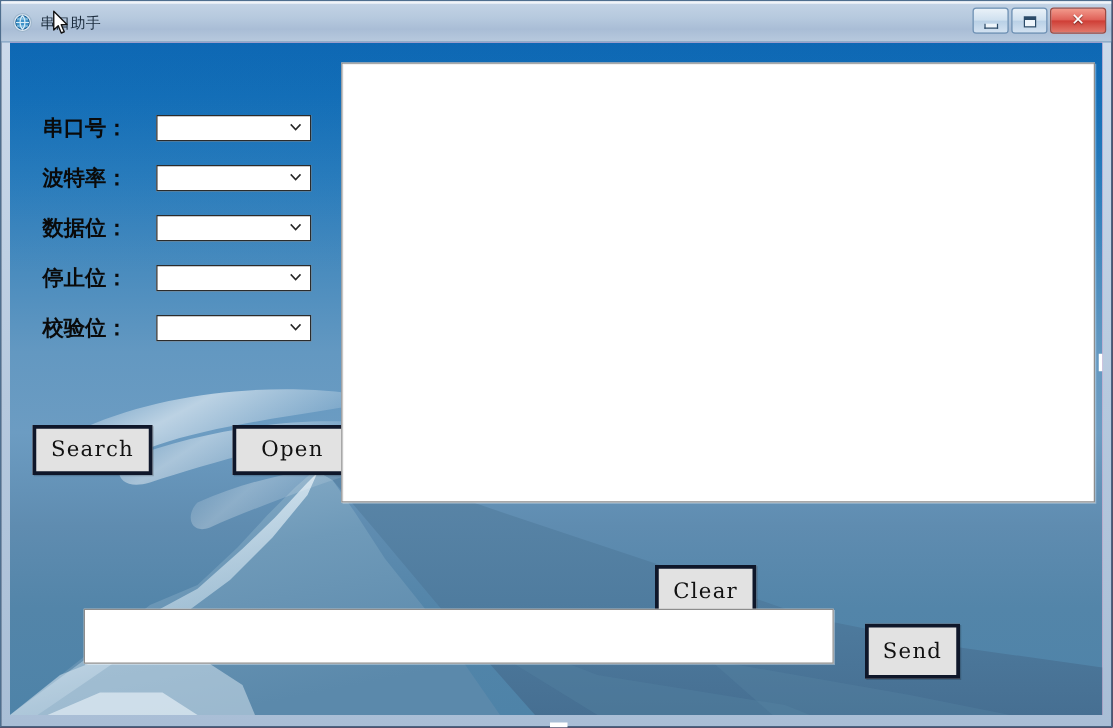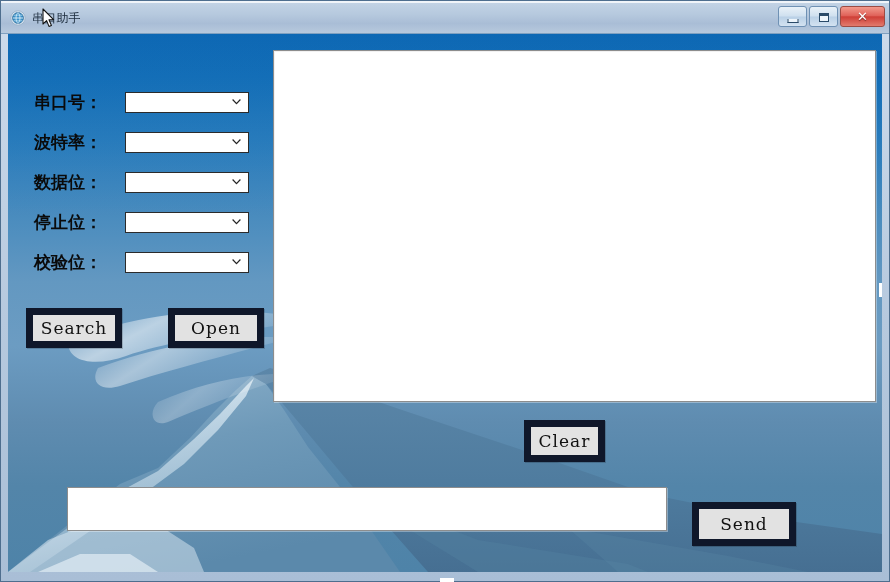--- a/index.html
+++ b/index.html
@@ -210,30 +210,31 @@
     transform: translateY(-55%);
     width: 9px;
     height: 6px;
   }
 
   
   .btn {
     position: absolute;
     box-sizing: border-box;
     background: #e2e2e2;
-    border: 7px solid #0f172a;
+    border: 3px solid #0f172a;
     box-shadow: 1px 1px 0 rgba(0,0,0,0.18);
     display: flex;
     align-items: center;
     justify-content: center;
     font-family: "DejaVu Serif", "Liberation Serif", serif;
     font-size: 17px;
     color: #111111;
     cursor: default;
     letter-spacing: 1px;
+    margin-top: 32px;
   }
 
   
   .recv-area {
     position: absolute;
     box-sizing: border-box;
     background: #ffffff;
     border: 1px solid #8d8d8d;
     box-shadow: inset 1px 1px 0 #f2f2f2, 1px 1px 0 rgba(255,255,255,0.35);
   }
@@ -392,29 +393,29 @@
           <svg class="combo-arrow" viewBox="0 0 9 6">
             <path d="M0.6 0.8 L4.5 5 L8.4 0.8" stroke="#262626" stroke-width="1.2" fill="none"></path>
           </svg>
         </div>
       </div>
 
     </div>
 
     <div class="btn" style="left:18px; top:274px; width:96px; height:40px;">Search</div>
 
-    <div class="btn" style="left:160px; top:274px; width:96px; height:40px;">Open</div>
+    <div class="btn" style="left:178px; top:274px; width:96px; height:40px;">Open</div>
 
     <div class="recv-area" style="left:265px; top:16px; width:603px; height:352px;"></div>
 
     <div class="btn" style="left:516px; top:386px; width:81px; height:42px;">Clear</div>
 
     <input class="send-input" style="left: 59px; top: 453px; width: 600px; height: 44px;" value="" placeholder="">
 
-    <div class="btn" style="left:684px; top:468px; width:104px; height:44px;">Send</div>
+    <div class="btn" style="left:684px; top:433px; width:76px; height:44px;">Send</div>
 
     <div class="edge-notch" style="right:0px; top:249px; width:3px; height:14px;"></div>
   </div>
 
   <div class="edge-notch" style="left:440px; top:578px; width:14px; height:4px;"></div>
 
   <svg class="cursor" style="left:42px; top:8px;" viewBox="0 0 13 20">
     <path d="M1 1 L1 16 L4.6 12.6 L7 18.4 L9.4 17.4 L7 11.8 L11.6 11.6 Z" fill="#ffffff" stroke="#111111" stroke-width="1.1" stroke-linejoin="round"></path>
   </svg>
 

